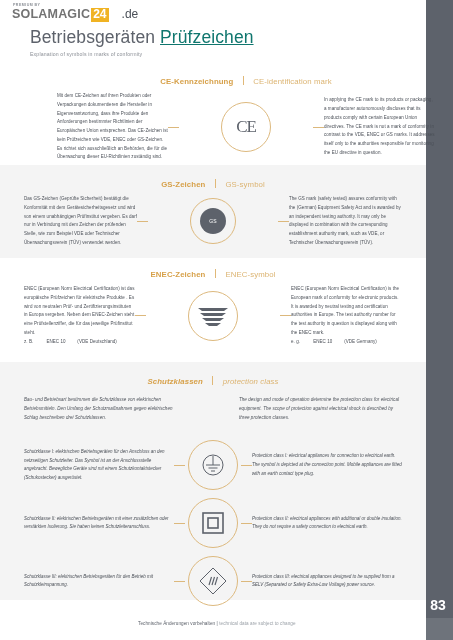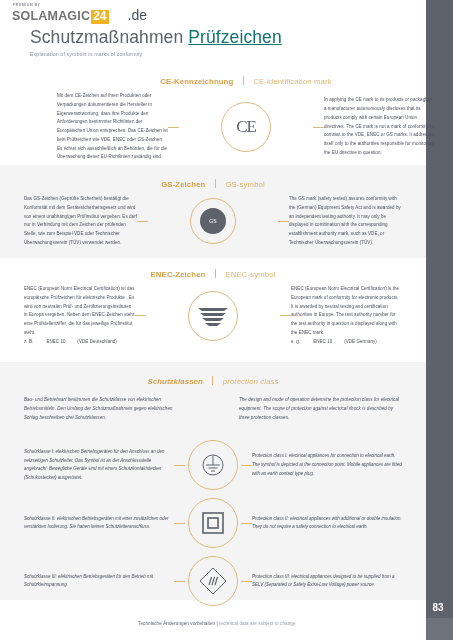--- a/index.html
+++ b/index.html
@@ -66,23 +66,23 @@
     display: inline-block;
     background: #f0b323;
     color: #ffffff;
     font-size: 12px;
     font-weight: bold;
     padding: 0px 2px 1px 2px;
     margin-left: 1px;
     line-height: 1.05;
   }
   .logo-tld {
-    font-size: 14px;
+    font-size: 12px;
     color: #4a4f57;
-    margin-left: 19px;
+    margin-left: 13px;
     font-weight: normal;
   }
 
   
   .page-title-wrap { position: absolute; left: 30px; top: 27px; }
   .page-title {
     font-size: 17.5px;
     letter-spacing: .1px;
     color: #5d626b;
     white-space: nowrap;
@@ -211,21 +211,21 @@
     color: #5d626b;
     letter-spacing: .08px;
   }
   .footer-note .en { color: #9aa0a7; }
   .pagenum {
     position: absolute;
     right: 3px; bottom: 27px;
     width: 24px;
     text-align: center;
     color: #ffffff;
-    font-size: 10px;
+    font-size: 14px;
     font-weight: bold;
   }
   .rail-foot {
     position: absolute;
     right: 0; bottom: 0;
     width: 27px; height: 22px;
     background: #6e737b;
   }
 </style>
 </head>
@@ -241,21 +241,21 @@
   <div class="logo-kicker">PREMIUM BY</div>
   <div class="logo-main">
     <span class="logo-word">SOLAMAGIC</span>
     <span class="logo-badge">24</span>
     <span class="logo-tld">.de</span>
   </div>
 </div>
 
 <div class="page-title-wrap">
   <div class="page-title">
-    <span>Schutzmaßnahmen</span>
+    <span>Betriebsgeräten</span>
     <span class="accent">Prüfzeichen</span>
   </div>
   <div class="page-subtitle">Explanation of symbols in marks of conformity</div>
 </div>
 
 <div class="section" style="top:62px;margin-left:33px;">
   <div class="sec-head">
     <span class="de">CE-Kennzeichnung</span>
     <span class="sep"></span>
     <span class="en">CE-identification mark</span>

